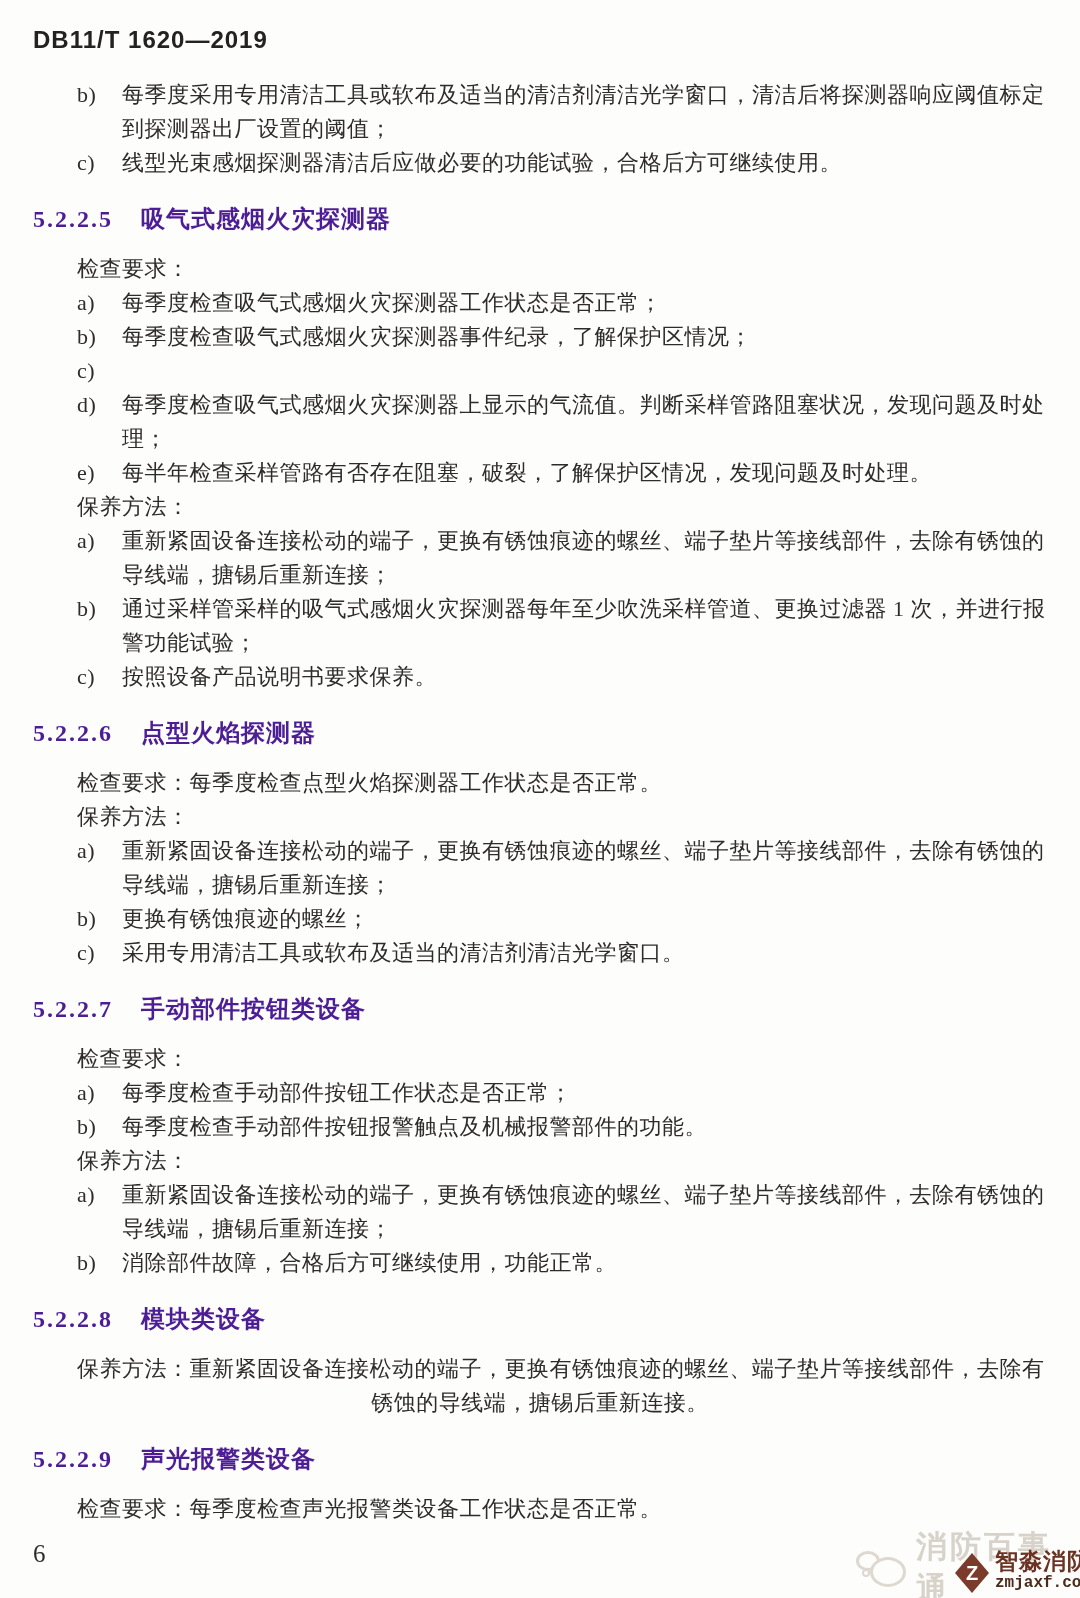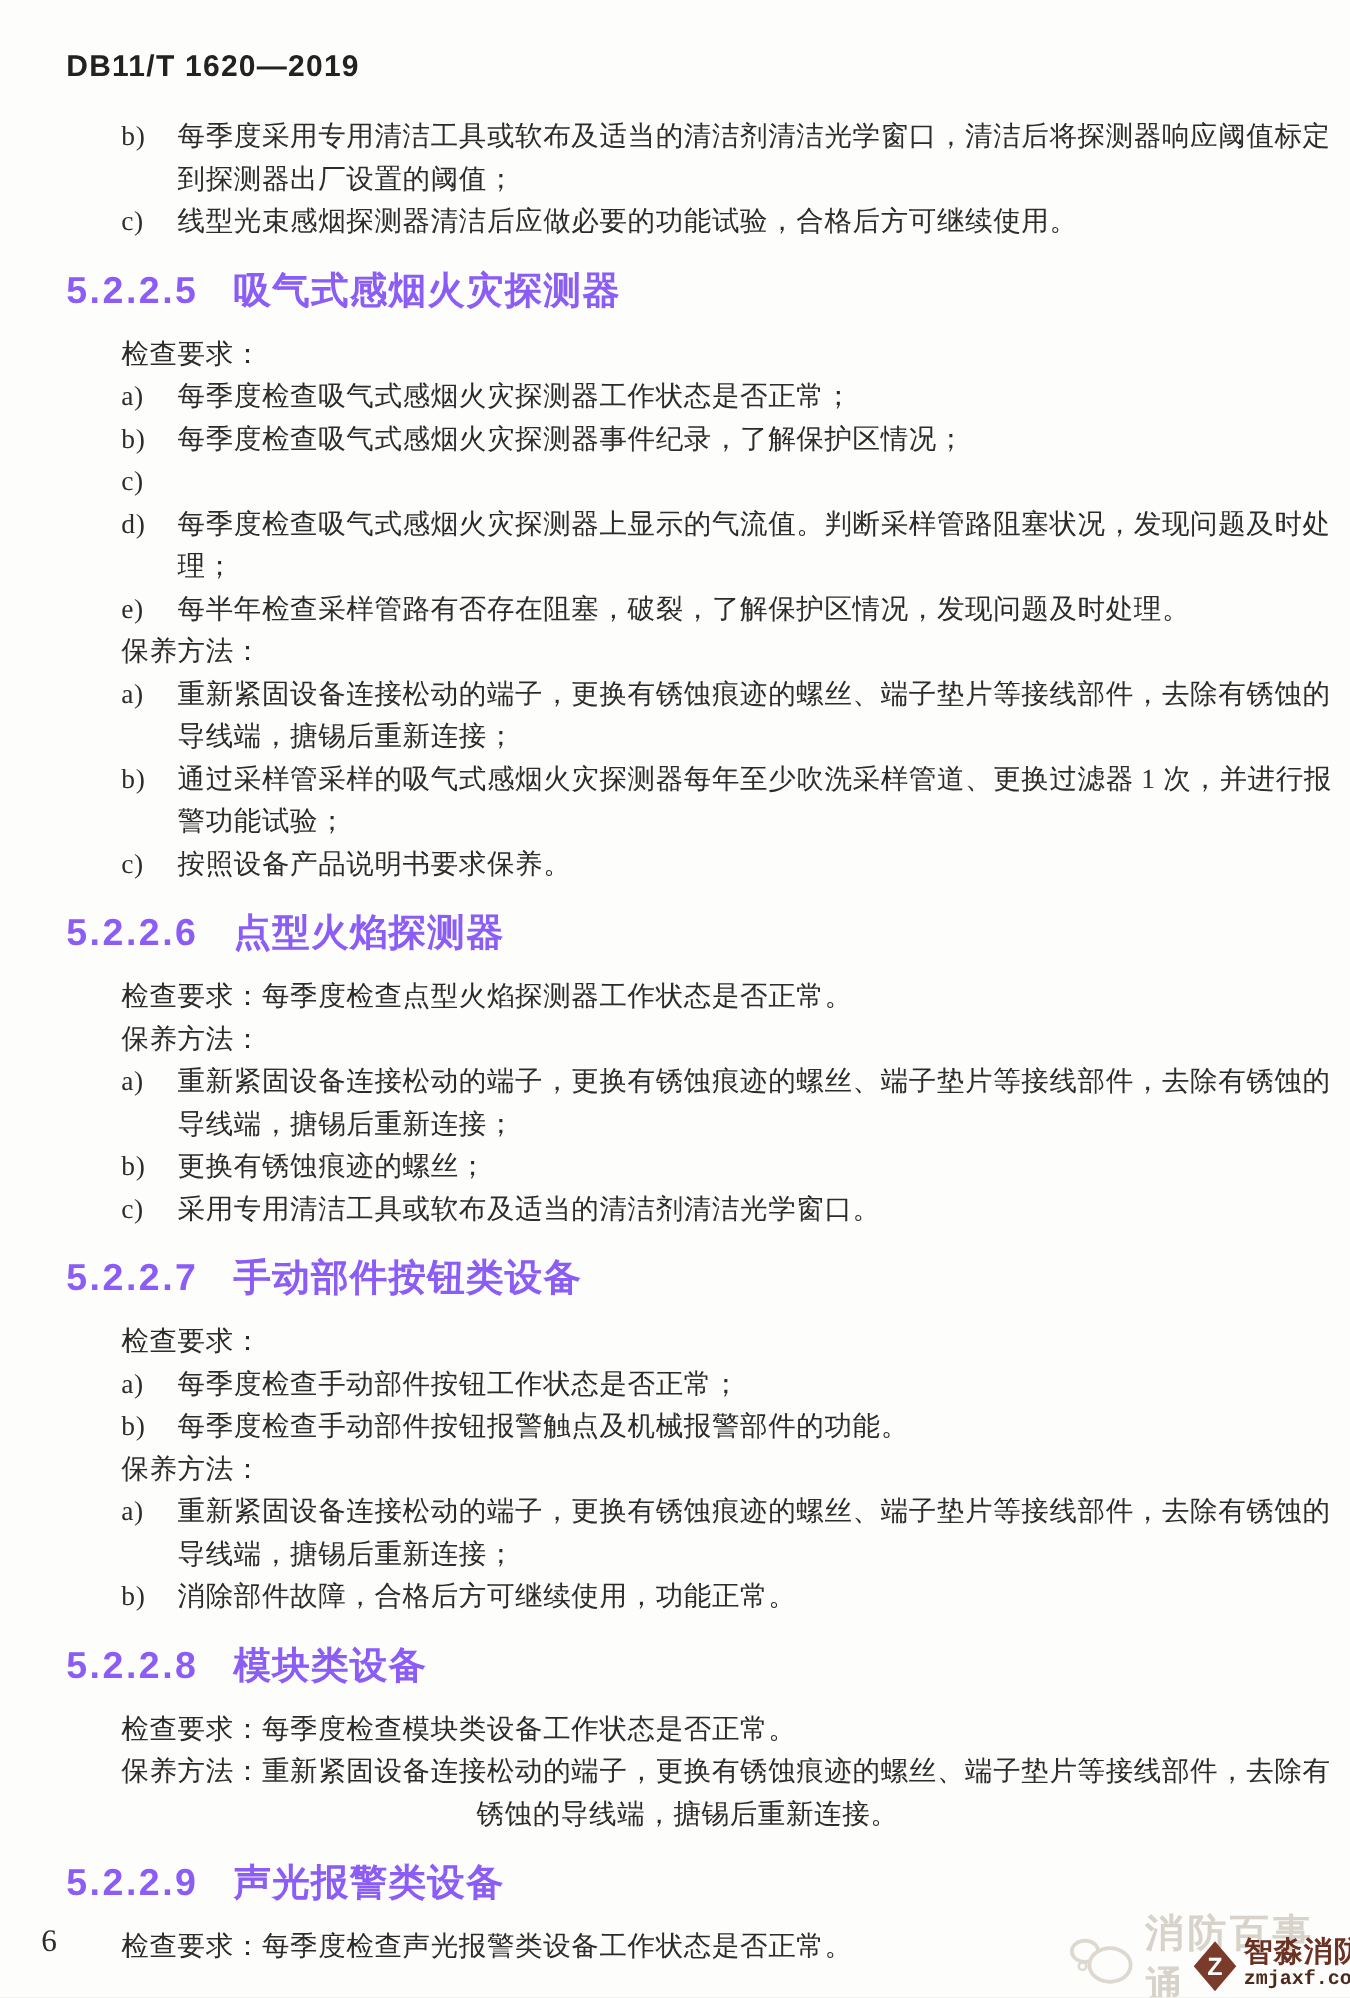--- a/index.html
+++ b/index.html
@@ -5,21 +5,21 @@
   html,body{margin:0;padding:0;background:#e8e8e8;}
   .page{
     position:relative;
     width:1080px;height:1598px;
     margin:0 auto;
     background:#fdfdfb;
     color:#2e2c2a;
     font-family:"Liberation Serif","DejaVu Serif",serif;
     overflow:hidden;
   }
-  .content{padding:40px 33px 0 33px;margin-left:20px;}
+  .content{padding:26px 33px 0 33px;}
   .doc-header{
     font-family:"Liberation Sans","DejaVu Sans",sans-serif;
     font-weight:700;
     font-size:24px;
     letter-spacing:1px;
     color:#242220;
     margin-bottom:24px;
   }
   .bline{
     font-size:22px;
@@ -32,26 +32,26 @@
   .p-first{padding-left:44px;}
   
   .p-flush{padding-left:0;text-align:center;}
   
   .li-first{padding-left:44px;display:flex;}
   .li-marker{width:45px;flex:0 0 45px;}
   
   .li-cont{padding-left:89px;}
   .heading{
     margin:22px 0 16px 0;
-    font-family:Liberation Sans, sans-serif;
-    font-weight:700;
-    font-size:30px;
+    font-family:Liberation Serif, serif;
+    font-weight:700;
+    font-size:24px;
     line-height:34px;
     height:34px;
-    color:#8b5cf6;
+    color:#4c1d95;
     white-space:nowrap;
   }
   .h-num{margin-right:28px;letter-spacing:2px;}
   .h-title{letter-spacing:1px;}
   .page-number{
     position:absolute;
     left:33px;top:1540px;
     font-size:25px;
     color:#2e2c2a;
     font-family:"Liberation Serif","DejaVu Serif",serif;
@@ -186,21 +186,20 @@
         <div class="bline li-first">
           <span class="li-marker">a)</span>
           <span class="li-text">重新紧固设备连接松动的端子，更换有锈蚀痕迹的螺丝、端子垫片等接线部件，去除有锈蚀的</span>
         </div>
         <div class="bline li-cont">导线端，搪锡后重新连接；</div>
         <div class="bline li-first">
           <span class="li-marker">b)</span>
           <span class="li-text">消除部件故障，合格后方可继续使用，功能正常。</span>
         </div>
         <div class="heading"><span class="h-num">5.2.2.8</span><span class="h-title">模块类设备</span></div>
-        <div class="bline p-first">检查要求：每季度检查模块类设备工作状态是否正常。</div>
         <div class="bline p-first">保养方法：重新紧固设备连接松动的端子，更换有锈蚀痕迹的螺丝、端子垫片等接线部件，去除有</div>
         <div class="bline p-flush">锈蚀的导线端，搪锡后重新连接。</div>
         <div class="heading"><span class="h-num">5.2.2.9</span><span class="h-title">声光报警类设备</span></div>
         <div class="bline p-first">检查要求：每季度检查声光报警类设备工作状态是否正常。</div>
       </div>
   </div>
 
   <div class="page-number">6</div>
 
   <div class="wm-gray">

